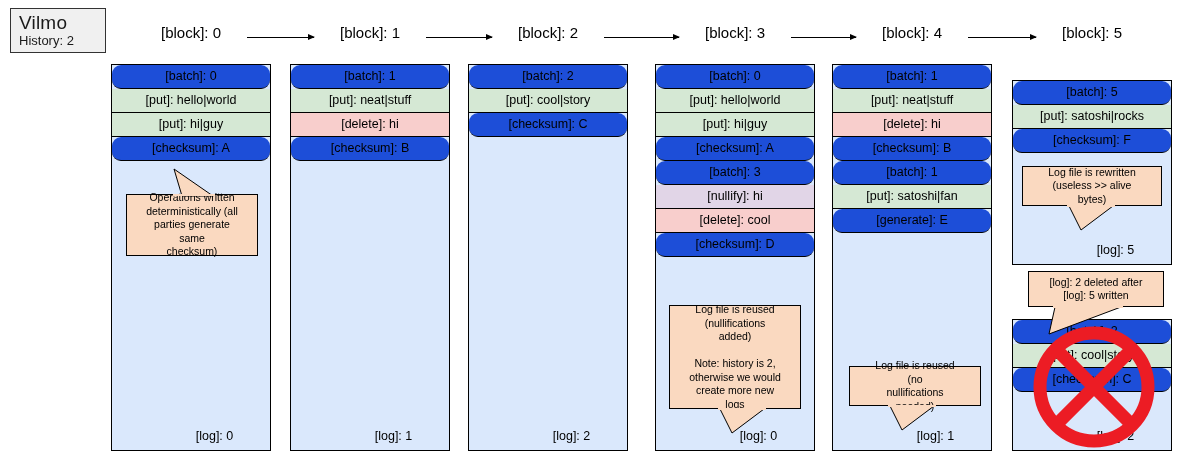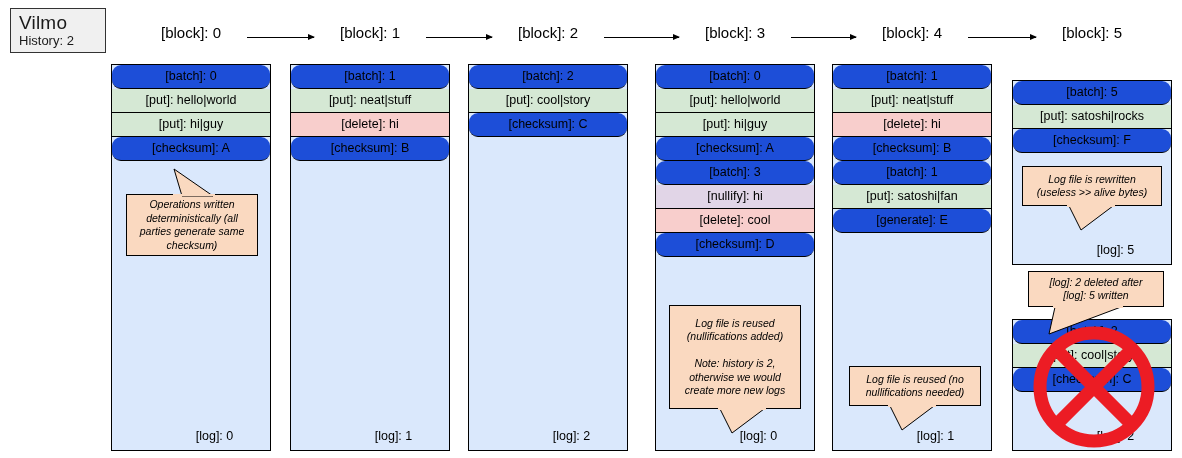--- a/index.html
+++ b/index.html
@@ -103,23 +103,22 @@
   
   .callout {
     position: absolute;
     background: #fad9c0;
     border: 1px solid #000000;
     box-sizing: border-box;
     font-size: 10.5px;
     line-height: 13.5px;
     color: #000000;
     text-align: center;
-    padding: 6px 5px;
+    padding: 6px 18px;
     white-space: pre-line;
-    font-style: italic;
   }
 
   
   #deleted-mark {
     position: absolute;
     pointer-events: none;
   }
 </style>
 </head>
 <body>

